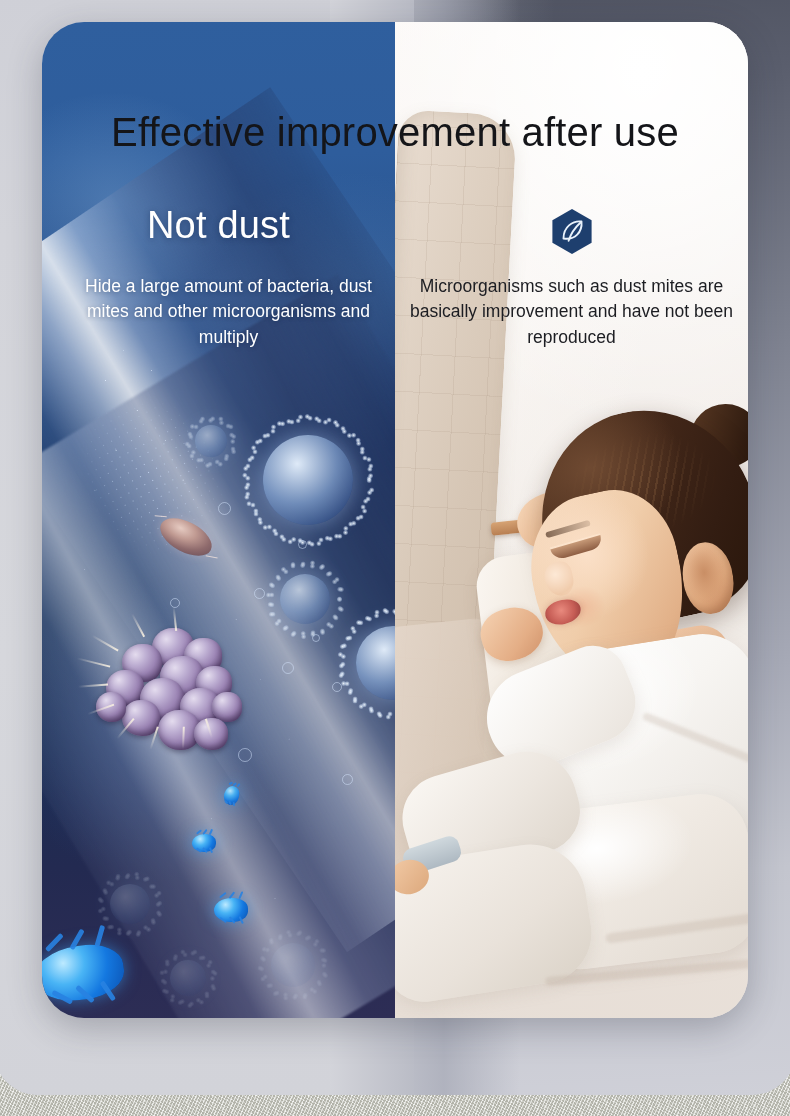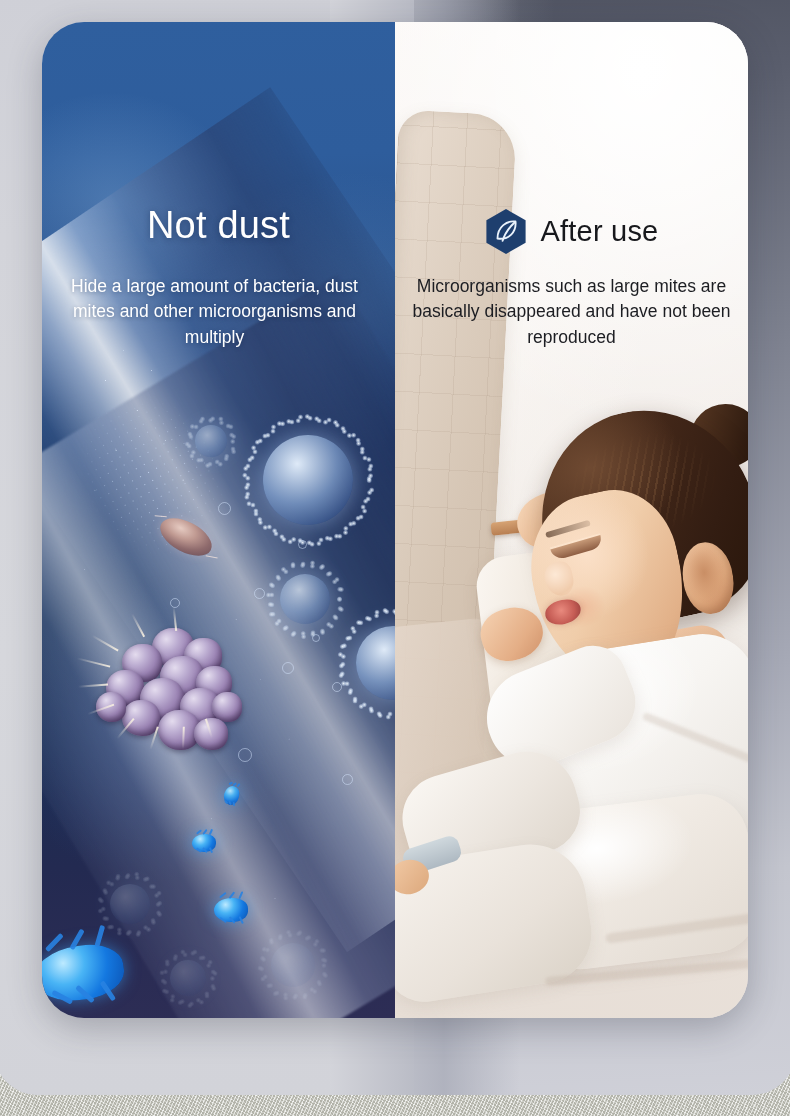--- a/index.html
+++ b/index.html
@@ -398,21 +398,21 @@
 
   .col-left{ position:absolute; left:0; top:0; width:353px; }
   .col-right{ position:absolute; left:353px; top:0; width:353px; }
 
   .heading-left{
     position:absolute; left:0; top:182px; width:353px; text-align:center;
     color:#fff; font-size:38px; font-weight:400; letter-spacing:.2px;
     text-shadow:0 1px 6px rgba(10,25,60,.35);
   }
   .body-left{
-    position:absolute; left:14px; top:252px; width:317px; text-align:center;
+    position:absolute; left:28px; top:252px; width:317px; text-align:center;
     color:#fff; font-size:17.5px; line-height:1.45;
     text-shadow:0 1px 4px rgba(10,25,60,.35);
   }
 
   .heading-right-wrap{
     position:absolute; left:0; top:186px; width:353px;
     display:flex; align-items:center; justify-content:center; gap:14px;
   }
   .leaf-badge{ width:42px; height:47px; flex:0 0 auto; display:block; }
   .heading-right{
@@ -892,35 +892,35 @@
         <div class="leg-lo"></div>
         <div class="cuff"></div>
         <div class="foot"></div>
       </div>
 
       <div class="crease" style="left:210px;top:900px;width:170px;height:10px;transform:rotate(-8deg);"></div>
       <div class="crease" style="left:150px;top:946px;width:210px;height:9px;transform:rotate(-5deg);"></div>
       <div class="crease" style="left:244px;top:712px;width:120px;height:8px;transform:rotate(22deg);"></div>
     </div>
 
+    <div class="title">Effective improvement after use</div>
 
     <div class="cols">
 
       <div class="col-left">
         <div class="heading-left">Not dust</div>
         <div class="body-left">Hide a large amount of bacteria, dust mites and other microorganisms and multiply</div>
       </div>
 
       <div class="col-right">
         <div class="heading-right-wrap">
           <svg class="leaf-badge" viewBox="0 0 42 47">
             <polygon points="21,1 40.6,12.25 40.6,34.75 21,46 1.4,34.75 1.4,12.25" fill="#1e3f6e"></polygon>
             <path d="M12.5 30.5 C12.5 18.5 22 12.5 30.5 13.5 C31.5 24 24 32.5 12.5 30.5 Z" fill="none" stroke="#e9f2fb" stroke-width="1.9" stroke-linejoin="round"></path>
             <path d="M29.8 14.2 C24 19.5 19.8 25.5 17.6 32.8" fill="none" stroke="#e9f2fb" stroke-width="1.9" stroke-linecap="round"></path>
           </svg>
-          <div class="heading-right">After use</div>
         </div>
-        <div class="body-right">Microorganisms such as large mites are basically disappeared and have not been reproduced</div>
+        <div class="body-right">Microorganisms such as dust mites are basically improvement and have not been reproduced</div>
       </div>
 
     </div>
   </div>
 </div>
 
 </body></html>

